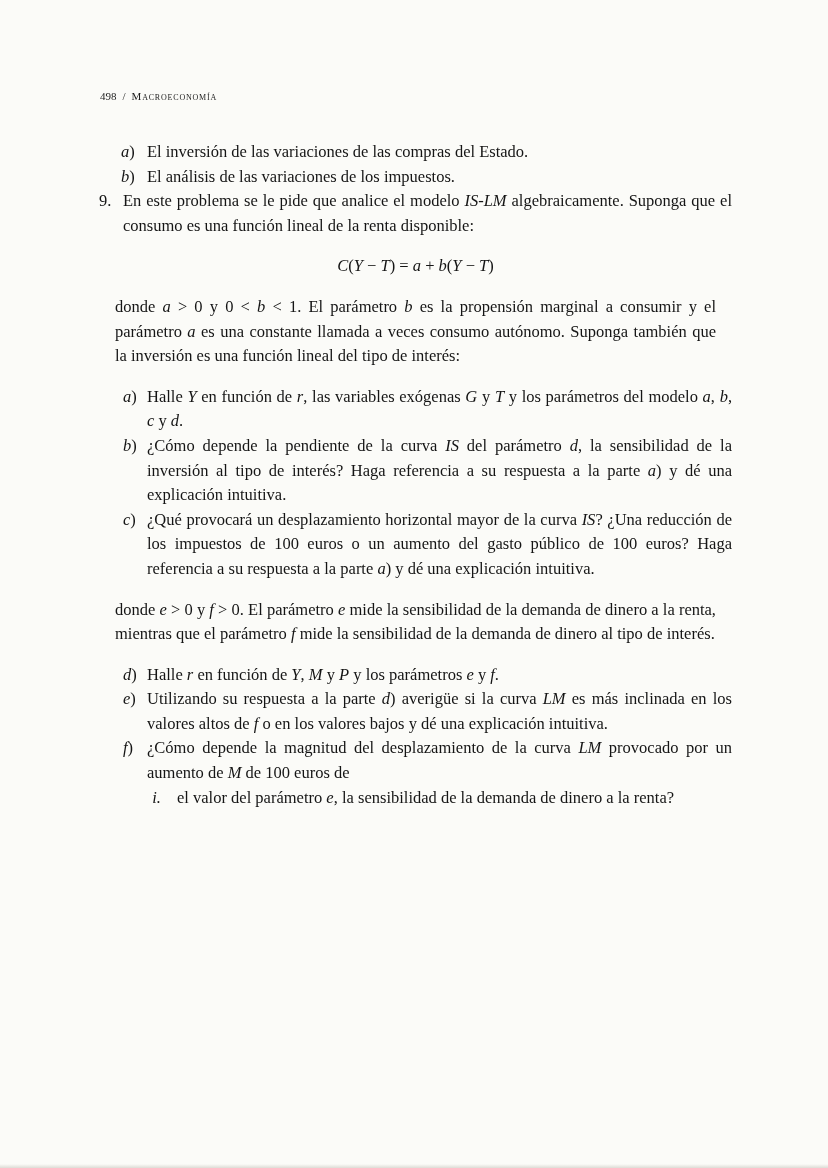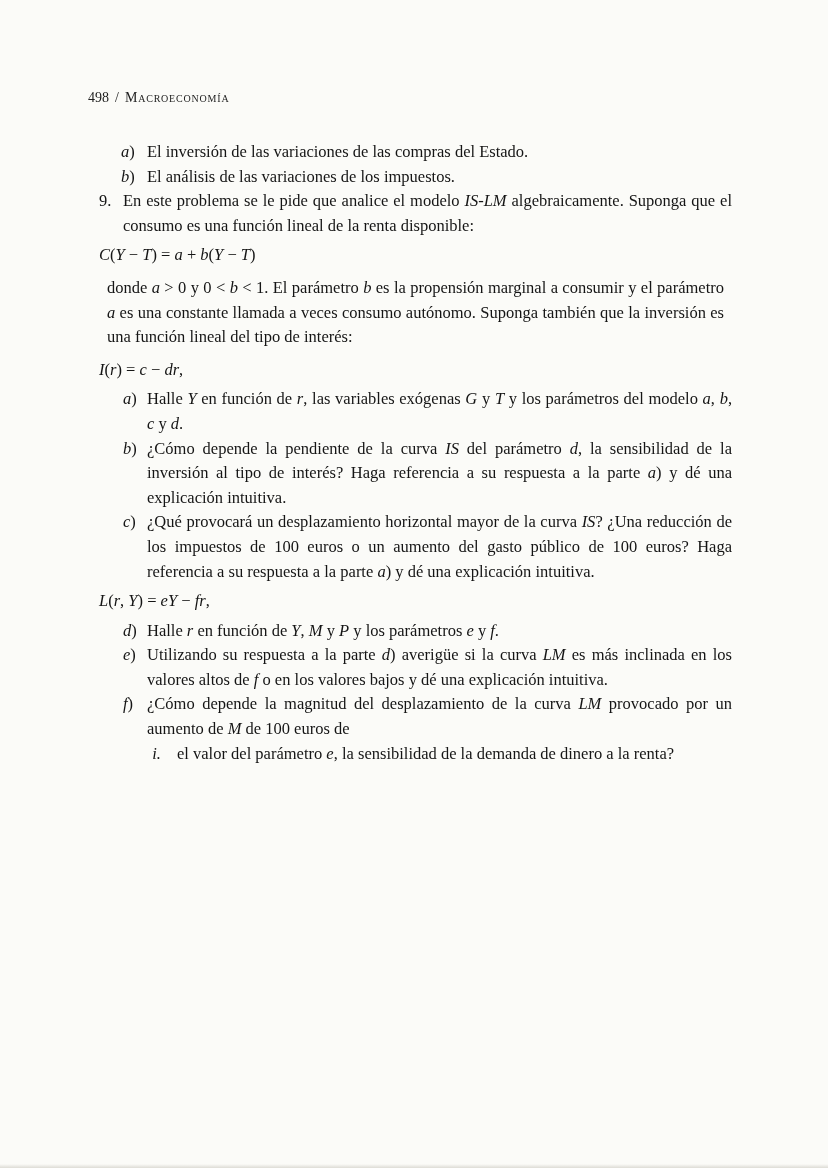--- a/index.html
+++ b/index.html
@@ -15,40 +15,40 @@
     background: #fbfbf8;
     color: #171717;
     font-family: "Liberation Serif", "DejaVu Serif", serif;
   }
   .page::after {
     content: "";
     position: absolute; left: 0; right: 0; bottom: 0; height: 4px;
     background: linear-gradient(#fbfbf8, #dddcd6);
   }
   .running-head {
-    position: absolute; left: 88px; top: 90px;
-    font-size: 14px; color: #1d1d1d;
+    position: absolute; left: 100px; top: 90px;
+    font-size: 11px; color: #1d1d1d;
   }
   .running-head .sep { margin: 0 6px; }
   .book-title { font-variant: small-caps; letter-spacing: 0.8px; }
   .content {
     position: absolute; left: 99px; top: 140px; width: 633px;
     font-size: 16.5px; line-height: 24.6px;
     text-align: justify;
     color: #151515;
   }
-  p.para { margin: 8px; }
+  p.para { margin: 16px; }
   .item { display: flex; }
   .item .label { flex: 0 0 24px; }
   .item .text { flex: 1; }
   .indent-a { margin-left: 22px; }
   .indent-a > .label { flex-basis: 26px; }
   .indent-1 { margin-left: 24px; }
   .indent-2 { margin-left: 48px; }
-  .equation { text-align: left; margin: 5px 0; }
+  .equation { text-align: center; margin: 16px 0; }
   .item.roman > .label { flex: 0 0 30px; text-align: right; padding-right: 16px; }
 </style>
 </head>
 <body>
 
 <div class="page">
 
   <header class="running-head">
     <span>498</span><span class="sep">/</span><span class="book-title">Macroeconomía</span>
   </header>
@@ -67,41 +67,40 @@
 
     <div class="item">
       <span class="label">9.</span>
       <div class="text">En este problema se le pide que analice el modelo <i>IS-LM</i> algebraicamente. Suponga que el consumo es una función lineal de la renta disponible:</div>
     </div>
 
     <div class="equation"><i>C</i>(<i>Y</i> − <i>T</i>) = <i>a</i> + <i>b</i>(<i>Y</i> − <i>T</i>)</div>
 
     <p class="para indent-1">donde <i>a</i> &gt; 0 y 0 &lt; <i>b</i> &lt; 1. El parámetro <i>b</i> es la propensión marginal a consumir y el parámetro <i>a</i> es una constante llamada a veces consumo autónomo. Suponga también que la inversión es una función lineal del tipo de interés:</p>
 
-    <div class="equation"><i>I</i>(<i>r</i>) = <i>c</i> − <i>dr</i>,</div>
 
 
     <div class="item indent-1">
       <span class="label"><i>a</i>)</span>
       <div class="text">Halle <i>Y</i> en función de <i>r</i>, las variables exógenas <i>G</i> y <i>T</i> y los parámetros del modelo <i>a</i>, <i>b</i>, <i>c</i> y <i>d</i>.</div>
     </div>
 
     <div class="item indent-1">
       <span class="label"><i>b</i>)</span>
       <div class="text">¿Cómo depende la pendiente de la curva <i>IS</i> del parámetro <i>d</i>, la sensibilidad de la inversión al tipo de interés? Haga referencia a su respuesta a la parte <i>a</i>) y dé una explicación intuitiva.</div>
     </div>
 
     <div class="item indent-1">
       <span class="label"><i>c</i>)</span>
       <div class="text">¿Qué provocará un desplazamiento horizontal mayor de la curva <i>IS</i>? ¿Una reducción de los impuestos de 100 euros o un aumento del gasto público de 100 euros? Haga referencia a su respuesta a la parte <i>a</i>) y dé una explicación intuitiva.</div>
     </div>
 
 
-    <div class="equation"><i>L</i>(<i>r</i>, <i>Y</i>) = <i>eY</i> − <i>fr</i>,</div>
 
+    <p class="para indent-2">donde <i>e</i> &gt; 0 y <i>f</i> &gt; 0. El parámetro <i>e</i> mide la sensibilidad de la demanda de dinero a la renta, mientras que el parámetro <i>f</i> mide la sensibilidad de la demanda de dinero al tipo de interés.</p>
 
     <div class="item indent-1">
       <span class="label"><i>d</i>)</span>
       <div class="text">Halle <i>r</i> en función de <i>Y</i>, <i>M</i> y <i>P</i> y los parámetros <i>e</i> y <i>f</i>.</div>
     </div>
 
     <div class="item indent-1">
       <span class="label"><i>e</i>)</span>
       <div class="text">Utilizando su respuesta a la parte <i>d</i>) averigüe si la curva <i>LM</i> es más inclinada en los valores altos de <i>f</i> o en los valores bajos y dé una explicación intuitiva.</div>
     </div>

